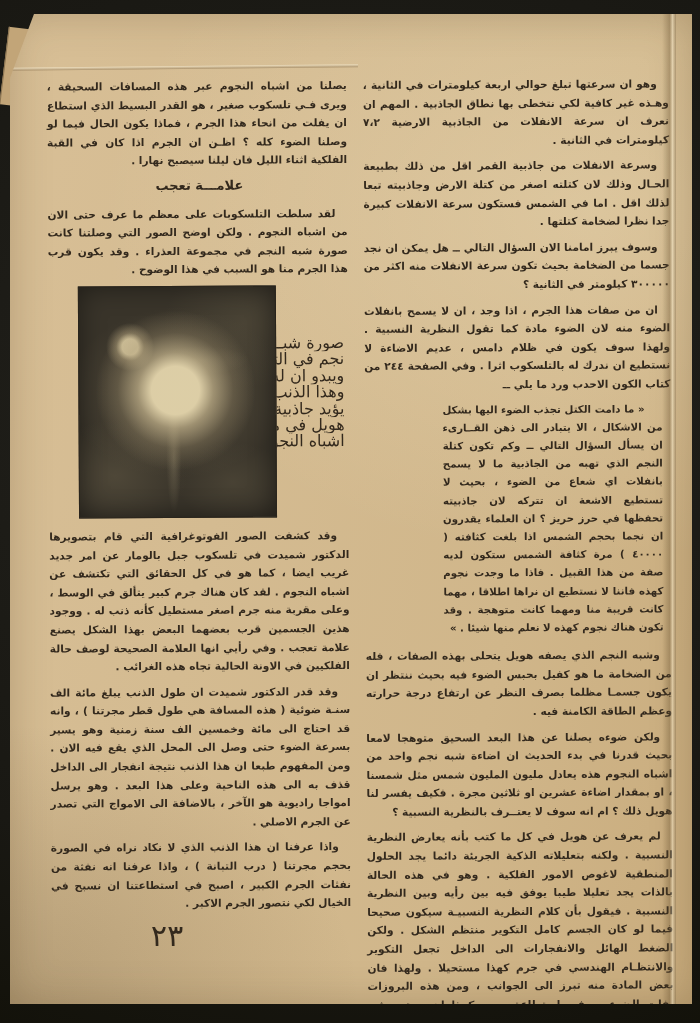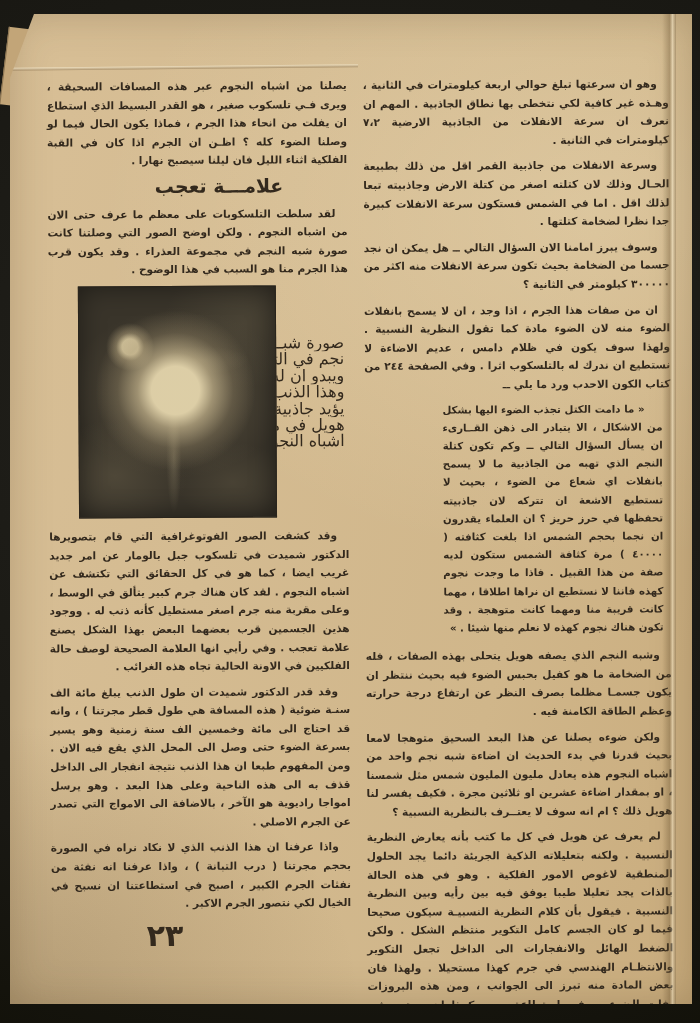--- a/index.html
+++ b/index.html
@@ -57,22 +57,22 @@
     text-indent:12px;
     letter-spacing:0.1px;
   }
   p.no-indent{text-indent:0;}
   .quote{
     margin:6px 8px 9px 78px !important;
     font-size:10.2px;line-height:18.2px;
     text-indent:18px !important;
   }
   .section-heading{
-    font-size:19px;font-weight:700;
-    margin:0 64px 9px 0;
+    font-size:13px;font-weight:700;
+    margin:0 104px 9px 0;
     width:max-content;
     letter-spacing:0.5px;
   }
   .photo-block{
     display:flex;flex-direction:row;direction:rtl;
     margin:4px 0 9px 0;
   }
   .caption-side{
     width:72px;padding-right:4px;box-sizing:border-box;
     margin-top:50px;
@@ -91,21 +91,21 @@
       radial-gradient(circle at 26% 26%, rgba(219,203,161,0.92) 0 8px, rgba(190,172,132,0.45) 14px, transparent 24px),
       radial-gradient(ellipse 10px 75px at 48% 74%, rgba(185,170,134,0.28), transparent 75%),
       radial-gradient(ellipse 60px 18px at 62% 32%, rgba(170,156,122,0.18), transparent 80%),
       radial-gradient(ellipse 130px 100px at 50% 46%, rgba(126,114,88,0.4), transparent 85%),
       radial-gradient(ellipse 90px 70px at 18% 82%, rgba(118,107,82,0.35), transparent 80%),
       radial-gradient(ellipse 100px 80px at 84% 16%, rgba(112,102,78,0.3), transparent 80%),
       radial-gradient(ellipse 70px 50px at 78% 85%, rgba(108,98,75,0.3), transparent 80%);
     box-shadow:inset 0 0 26px rgba(0,0,0,0.45);
   }
   .page-number{
-    font-size:30px;font-weight:700;
+    font-size:30px;font-weight:400;
     margin:14px 168px 0 0;
     width:max-content;
     letter-spacing:2px;
   }
 </style>
 </head>
 <body>
 
 <div class="scan">
   <div class="under-page"></div>

